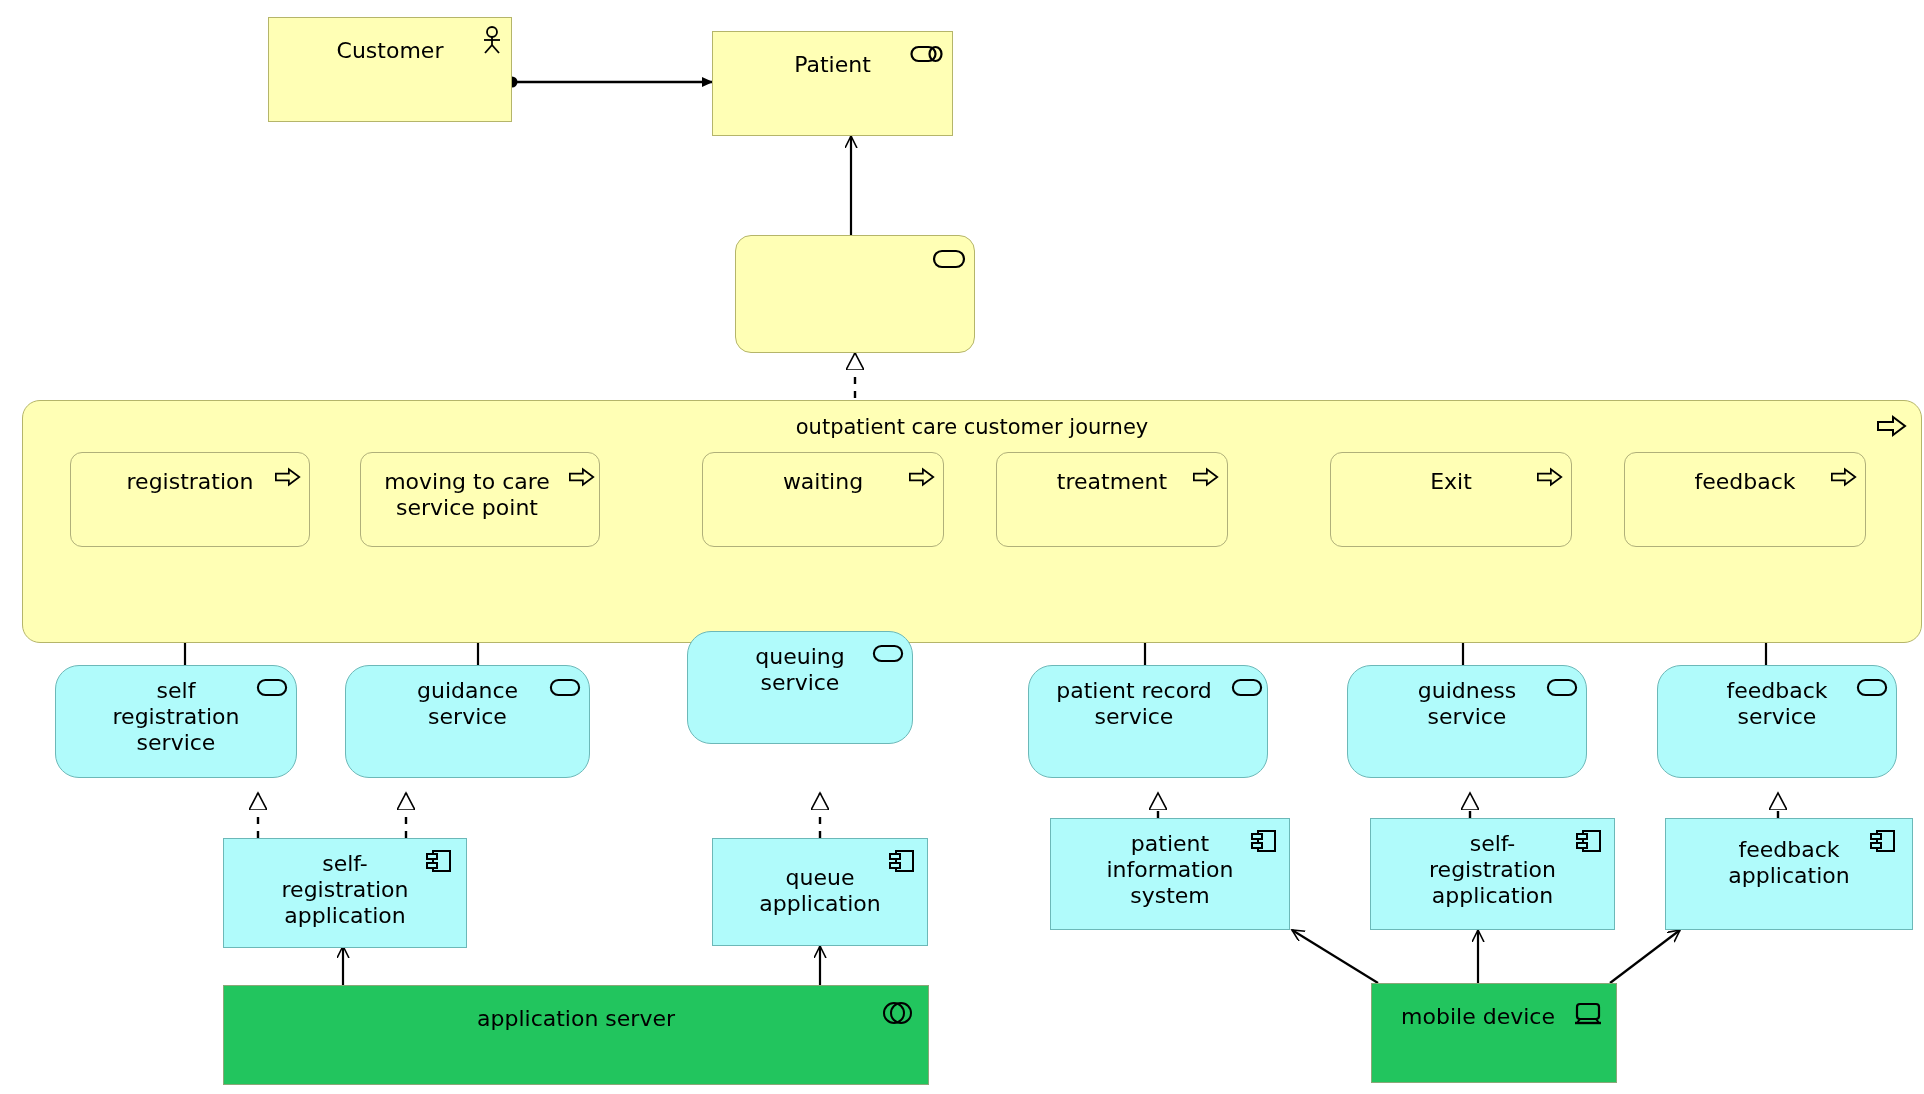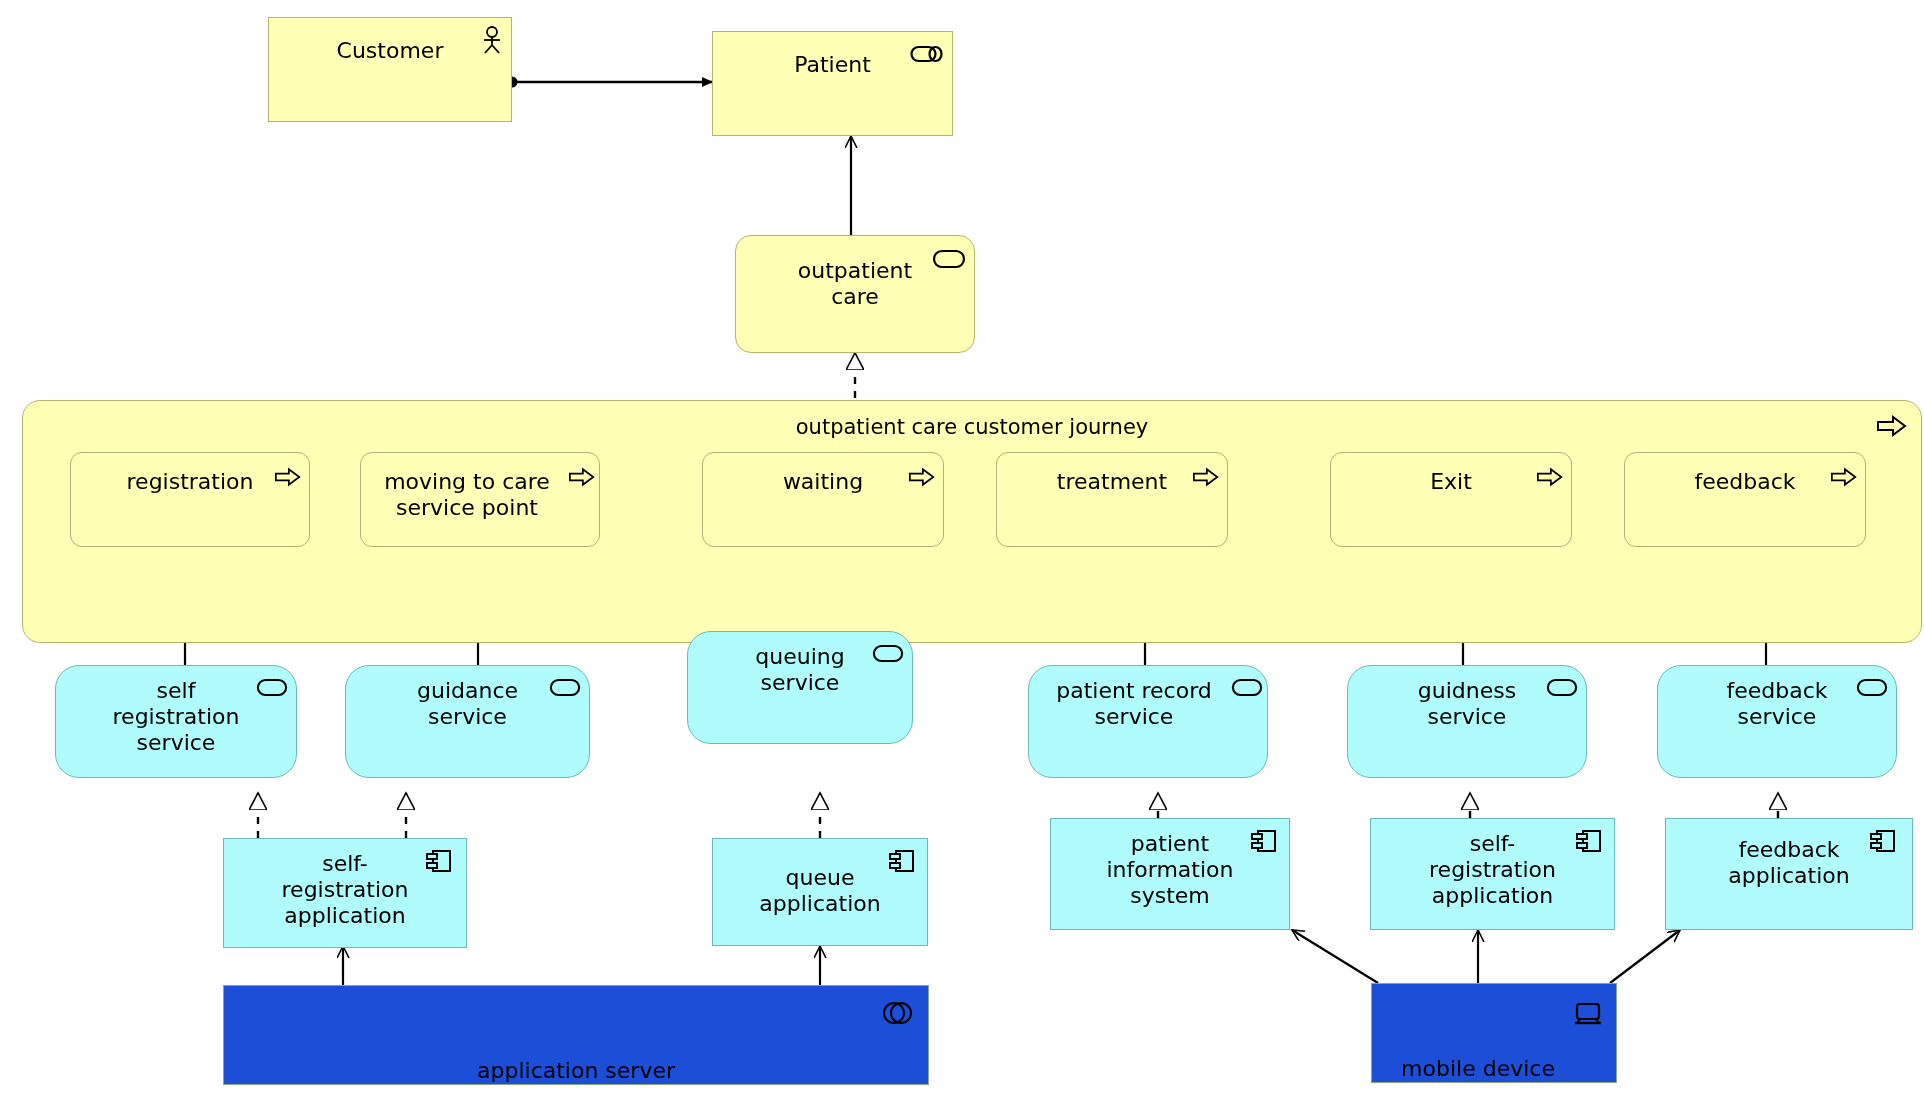--- a/index.html
+++ b/index.html
@@ -72,24 +72,23 @@
     background: #b0fbfb;
     border: 1px solid #6cb8b8;
     border-radius: 24px;
   }
   .app-component {
     background: #b0fbfb;
     border: 1px solid #6cb8b8;
     border-radius: 0;
   }
   .tech-node {
-    background: #1d4ed8;
+    background: #22c55e;
     border: 1px solid #8aa878;
     border-radius: 0;
-    align-items: flex-end;
   }
   .fs16 { font-size: 22px; }
   .fs17 { font-size: 22px; }
 
   .icon {
     position: absolute;
     right: 8px;
     top: 8px;
     line-height: 0;
   }
@@ -193,22 +192,20 @@
     <span class="label" style="padding-top:20px;">Patient</span>
     <span class="icon" style="top:12px;">
       <svg width="34" height="20" viewBox="0 0 34 20">
         <rect x="1.5" y="3" width="24" height="14" rx="7" ry="7" fill="none" stroke="#000" stroke-width="2.2"></rect>
         <ellipse cx="25.5" cy="10" rx="6" ry="7" fill="none" stroke="#000" stroke-width="2.2"></ellipse>
       </svg>
     </span>
   </div>
 
   <div class="node biz-service fs17" style="left:735px; top:235px; width:240px; height:118px;">
-    <span class="label" style="padding-top:22px;">outpatient
-care</span>
     <span class="icon" style="top:12px;">
       <svg width="34" height="22" viewBox="0 0 34 22">
         <rect x="2" y="3" width="30" height="16" rx="8" ry="8" fill="none" stroke="#000" stroke-width="2.2"></rect>
       </svg>
     </span>
   </div>
 
   <div class="node biz-journey" style="left:22px; top:400px; width:1900px; height:243px;">
     <span class="title-bar">outpatient care customer journey</span>
     <span class="icon" style="top:14px; right:14px;">

